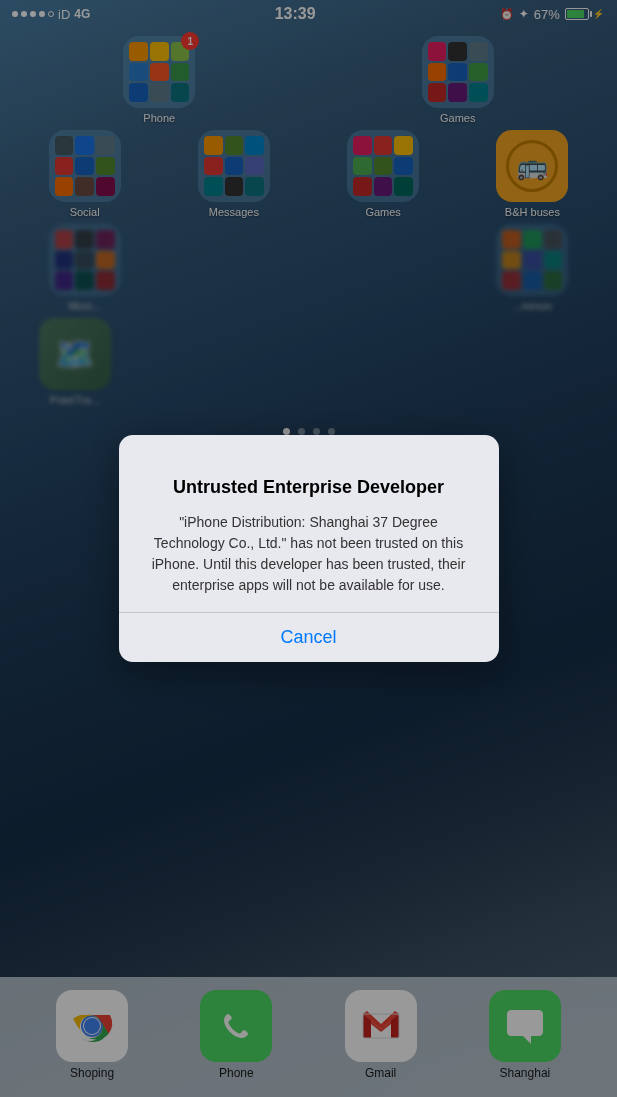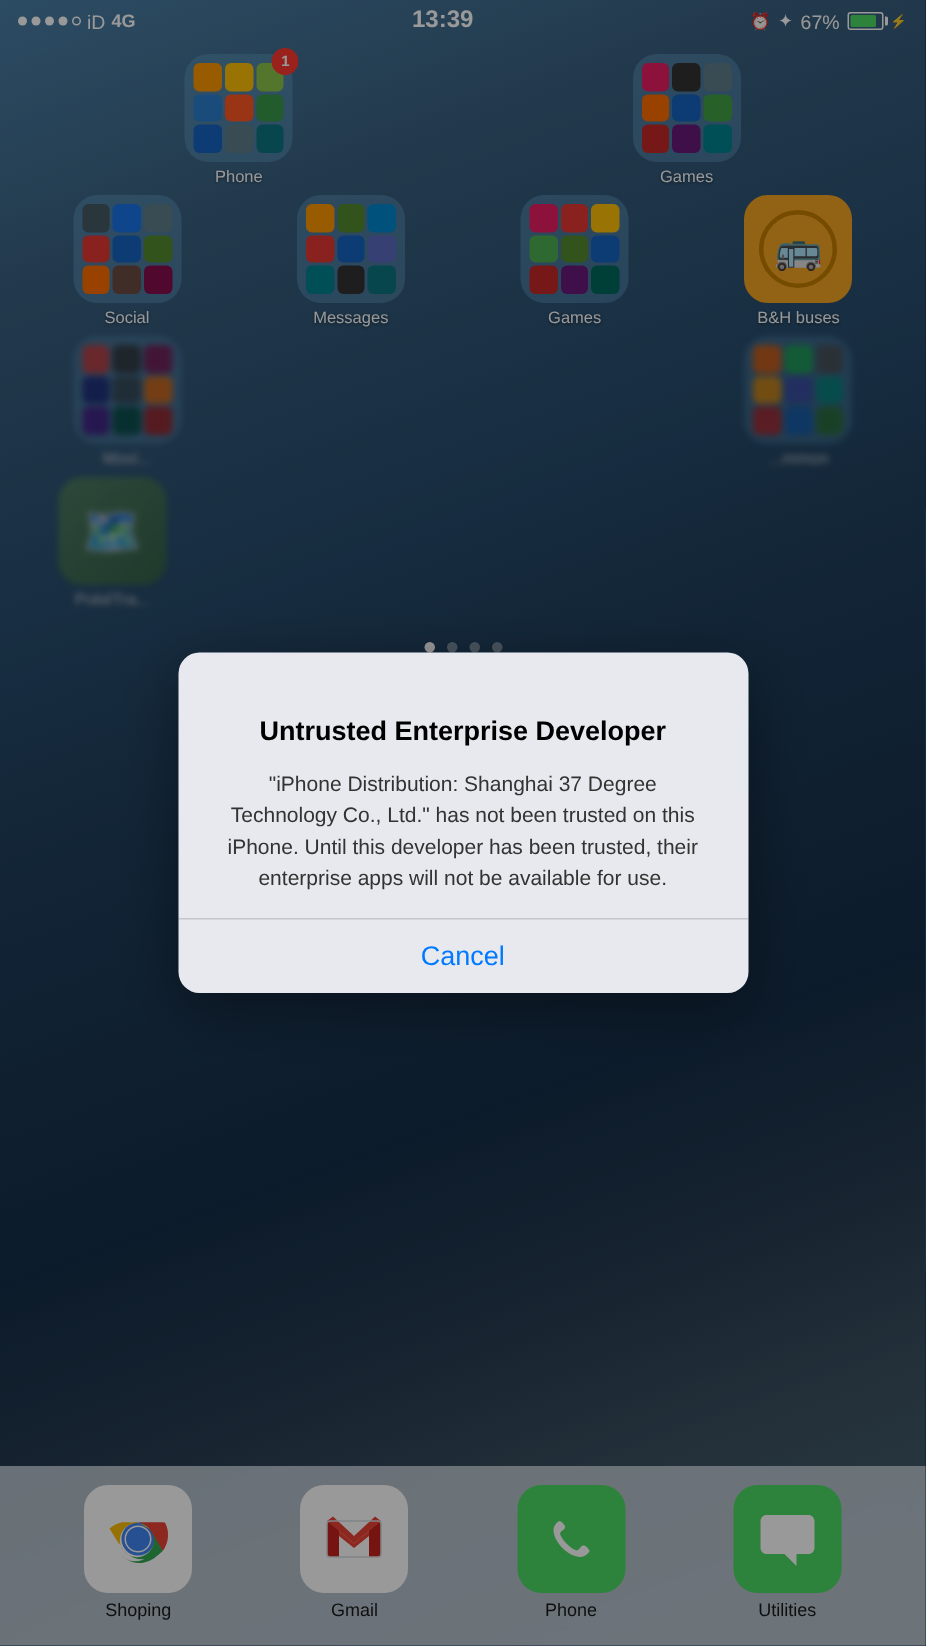--- a/index.html
+++ b/index.html
@@ -559,45 +559,45 @@
 
         <path d="M18.5 36 A18 18 0 0 0 44.5 36 L36 21.5 A10 10 0 0 1 18.5 36Z" fill="#34a853"></path>
         <circle cx="28" cy="28" r="9" fill="white"></circle>
         <circle cx="28" cy="28" r="8" fill="#4285f4"></circle>
       </svg>
     </div>
     <span class="dock-label">Shoping</span>
   </div>
 
   <div class="dock-item">
+    <div class="dock-icon phone-icon">
+      <svg width="40" height="40" viewBox="0 0 40 40">
+        <path d="M12 8 C11 8 8 11 8 14 C8 22 18 32 26 32 C29 32 32 29 32 28 C32 27 30 25 29 24.5 C28 24 26.5 24.5 26 25.5 C25.5 26.5 24 28 23 27.5 C19 26 14 21 12.5 17 C12 16 13.5 14.5 14.5 14 C15.5 13.5 16 12 15.5 11 C15 10 13 8 12 8Z" fill="white"></path>
+      </svg>
+    </div>
+    <span class="dock-label">Phone</span>
+  </div>
+
+  <div class="dock-item">
     <div class="dock-icon gmail-icon">
       <svg width="48" height="48" viewBox="0 0 48 48">
         <rect width="48" height="48" fill="white" rx="0"></rect>
 
         <path d="M6 12 L6 36 L14 36 L14 22 L24 30 L34 22 L34 36 L42 36 L42 12 L24 27 Z" fill="#ea4335"></path>
         <path d="M6 12 L14 18 L14 36 L6 36Z" fill="#c5221f"></path>
         <path d="M42 12 L34 18 L34 36 L42 36Z" fill="#c5221f"></path>
         <path d="M6 12 L24 27 L42 12 L38 9 L24 22 L10 9Z" fill="#ea4335"></path>
 
         <rect x="6" y="12" width="36" height="24" rx="2" fill="none" stroke="#dadce0" stroke-width="1"></rect>
       </svg>
     </div>
     <span class="dock-label">Gmail</span>
-  </div>
-
-  <div class="dock-item">
-    <div class="dock-icon phone-icon">
-      <svg width="40" height="40" viewBox="0 0 40 40">
-        <path d="M12 8 C11 8 8 11 8 14 C8 22 18 32 26 32 C29 32 32 29 32 28 C32 27 30 25 29 24.5 C28 24 26.5 24.5 26 25.5 C25.5 26.5 24 28 23 27.5 C19 26 14 21 12.5 17 C12 16 13.5 14.5 14.5 14 C15.5 13.5 16 12 15.5 11 C15 10 13 8 12 8Z" fill="white"></path>
-      </svg>
-    </div>
-    <span class="dock-label">Phone</span>
   </div>
 
   <div class="dock-item">
     <div class="dock-icon messages-icon">
       <svg width="44" height="44" viewBox="0 0 44 44">
         <path d="M8 6 C5.8 6 4 7.8 4 10 L4 28 C4 30.2 5.8 32 8 32 L20 32 L28 40 L28 32 L36 32 C38.2 32 40 30.2 40 28 L40 10 C40 7.8 38.2 6 36 6 Z" fill="white"></path>
       </svg>
     </div>
-    <span class="dock-label">Utilities</span>
+    <span class="dock-label">Shanghai</span>
   </div>
 </div>
 
 </body></html>

